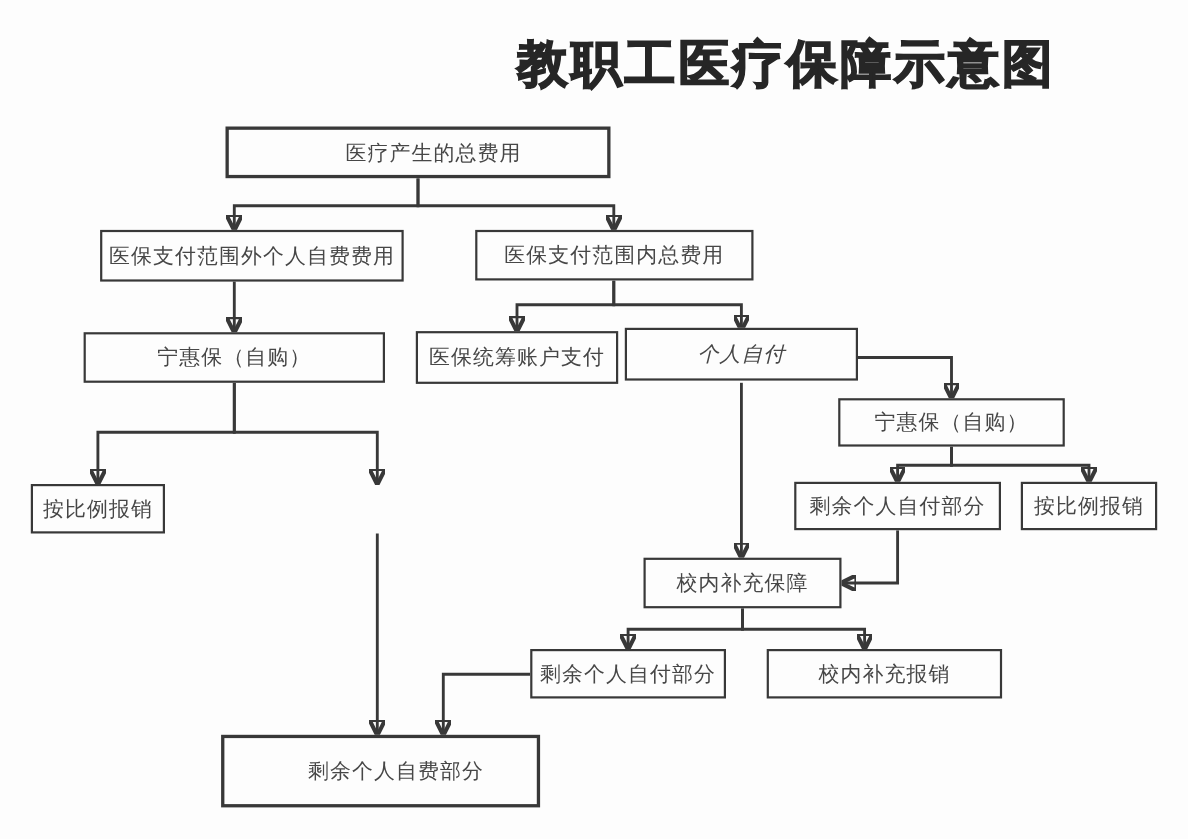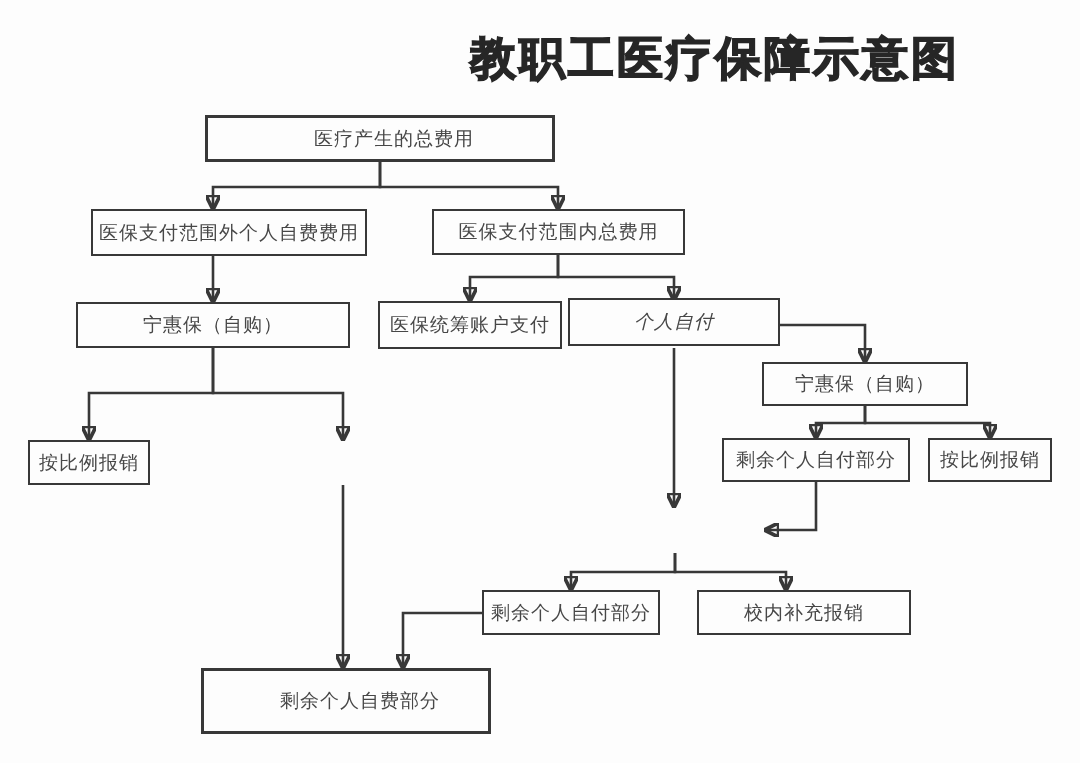--- a/index.html
+++ b/index.html
@@ -104,17 +104,18 @@
   <div class="node n1 thick">医疗产生的总费用</div>
   <div class="node n2">医保支付范围外个人自费费用</div>
   <div class="node n3">医保支付范围内总费用</div>
   <div class="node n4">宁惠保（自购）</div>
   <div class="node n5">医保统筹账户支付</div>
   <div class="node n6">个人自付</div>
   <div class="node n7">宁惠保（自购）</div>
   <div class="node n8">按比例报销</div>
   <div class="node n10">剩余个人自付部分</div>
   <div class="node n11">按比例报销</div>
+  <div class="node n12">校内补充保障</div>
   <div class="node n13">剩余个人自付部分</div>
   <div class="node n14">校内补充报销</div>
   <div class="node n15 thick">剩余个人自费部分</div>
 
 </div>
 
 </body></html>

